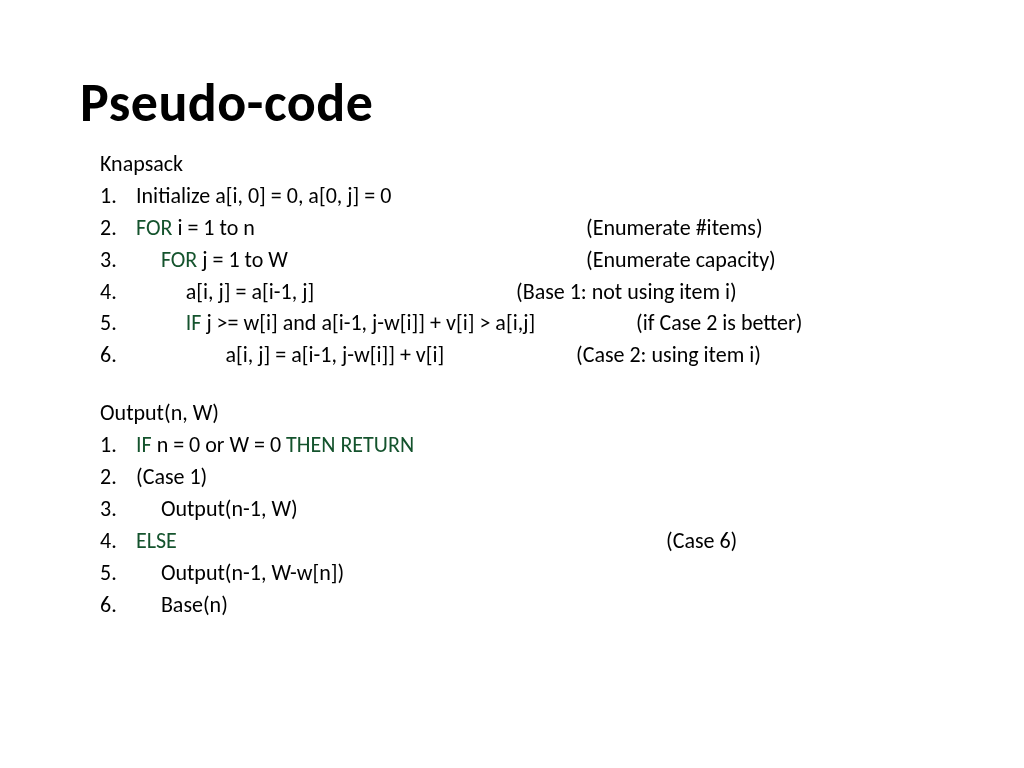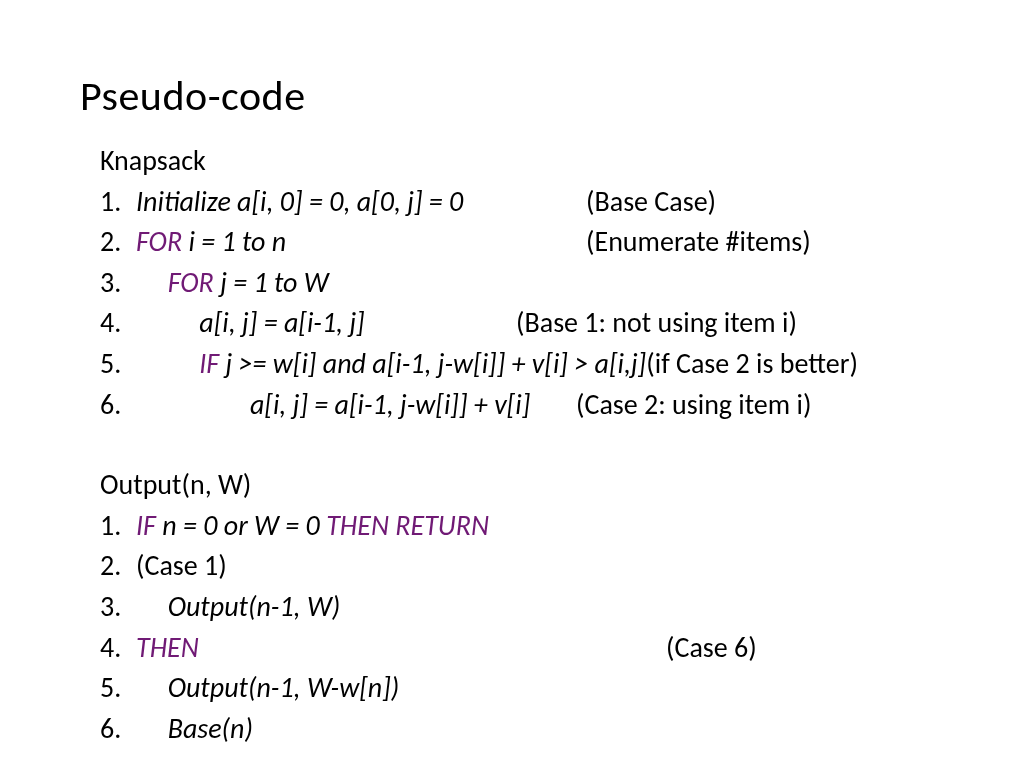--- a/index.html
+++ b/index.html
@@ -10,82 +10,81 @@
     background: #ffffff;
     font-family: Calibri, "Segoe UI", Arial, sans-serif;
     color: #000000;
     overflow: hidden;
   }
   .slide {
     box-sizing: border-box;
     padding: 70px 80px 40px 80px;
   }
   .title {
-    font-size: 42px;
-    font-weight: 400;
-    margin-bottom: 20px;
+    font-size: 54px;
+    font-weight: 700;
+    margin-bottom: 12px;
     letter-spacing: 0.5px;
   }
   .block {
-    font-size: 28px;
+    font-size: 22px;
     line-height: 1.45;
     margin-left: 20px;
   }
   .block.second {
-    margin-top: 40px;
+    margin-top: 26px;
   }
   .row {
     display: flex;
     align-items: baseline;
   }
   .num {
     width: 36px;
     flex: 0 0 36px;
     text-align: left;
   }
   .code-col {
     flex: 0 0 450px;
     white-space: pre;
-    font-style: italic;
   }
   .comment-col {
     flex: 1;
     white-space: nowrap;
   }
   .kw {
-    color: #701a75;
+    color: #14532d;
   }
   .heading-row {
     margin-bottom: 0;
   }
 </style>
 </head>
 <body>
 
 <div class="slide">
   <div class="title">Pseudo-code</div>
 
   <div class="block">
     <div class="heading-row">Knapsack</div>
 
     <div class="row">
       <span class="num">1.</span>
       <span class="code-col">Initialize a[i, 0] = 0, a[0, j] = 0</span>
-      <span class="comment-col">(Base Case)</span>
     </div>
 
     <div class="row">
       <span class="num">2.</span>
       <span class="code-col"><span class="kw">FOR</span><span> i = 1 to n</span></span>
       <span class="comment-col">(Enumerate #items)</span>
     </div>
 
     <div class="row">
       <span class="num">3.</span>
       <span class="code-col"><span>     </span><span class="kw">FOR</span><span> j = 1 to W</span></span>
+      <span class="comment-col">(Enumerate capacity)</span>
     </div>
 
     <div class="row">
       <span class="num">4.</span>
       <span class="code-col" style="flex:0 0 380px"><span>          </span><span>a[i, j] = a[i-1, j]</span></span>
       <span class="comment-col">(Base 1: not using item i)</span>
     </div>
 
     <div class="row">
       <span class="num">5.</span>
@@ -115,21 +114,21 @@
     </div>
 
     <div class="row">
       <span class="num">3.</span>
       <span class="code-col"><span>     </span><span>Output(n-1, W)</span></span>
       <span class="comment-col"></span>
     </div>
 
     <div class="row">
       <span class="num">4.</span>
-      <span class="code-col" style="flex:0 0 530px"><span class="kw">THEN</span></span>
+      <span class="code-col" style="flex:0 0 530px"><span class="kw">ELSE</span></span>
       <span class="comment-col">(Case 6)</span>
     </div>
 
     <div class="row">
       <span class="num">5.</span>
       <span class="code-col"><span>     </span><span>Output(n-1, W-w[n])</span></span>
       <span class="comment-col"></span>
     </div>
 
     <div class="row">

